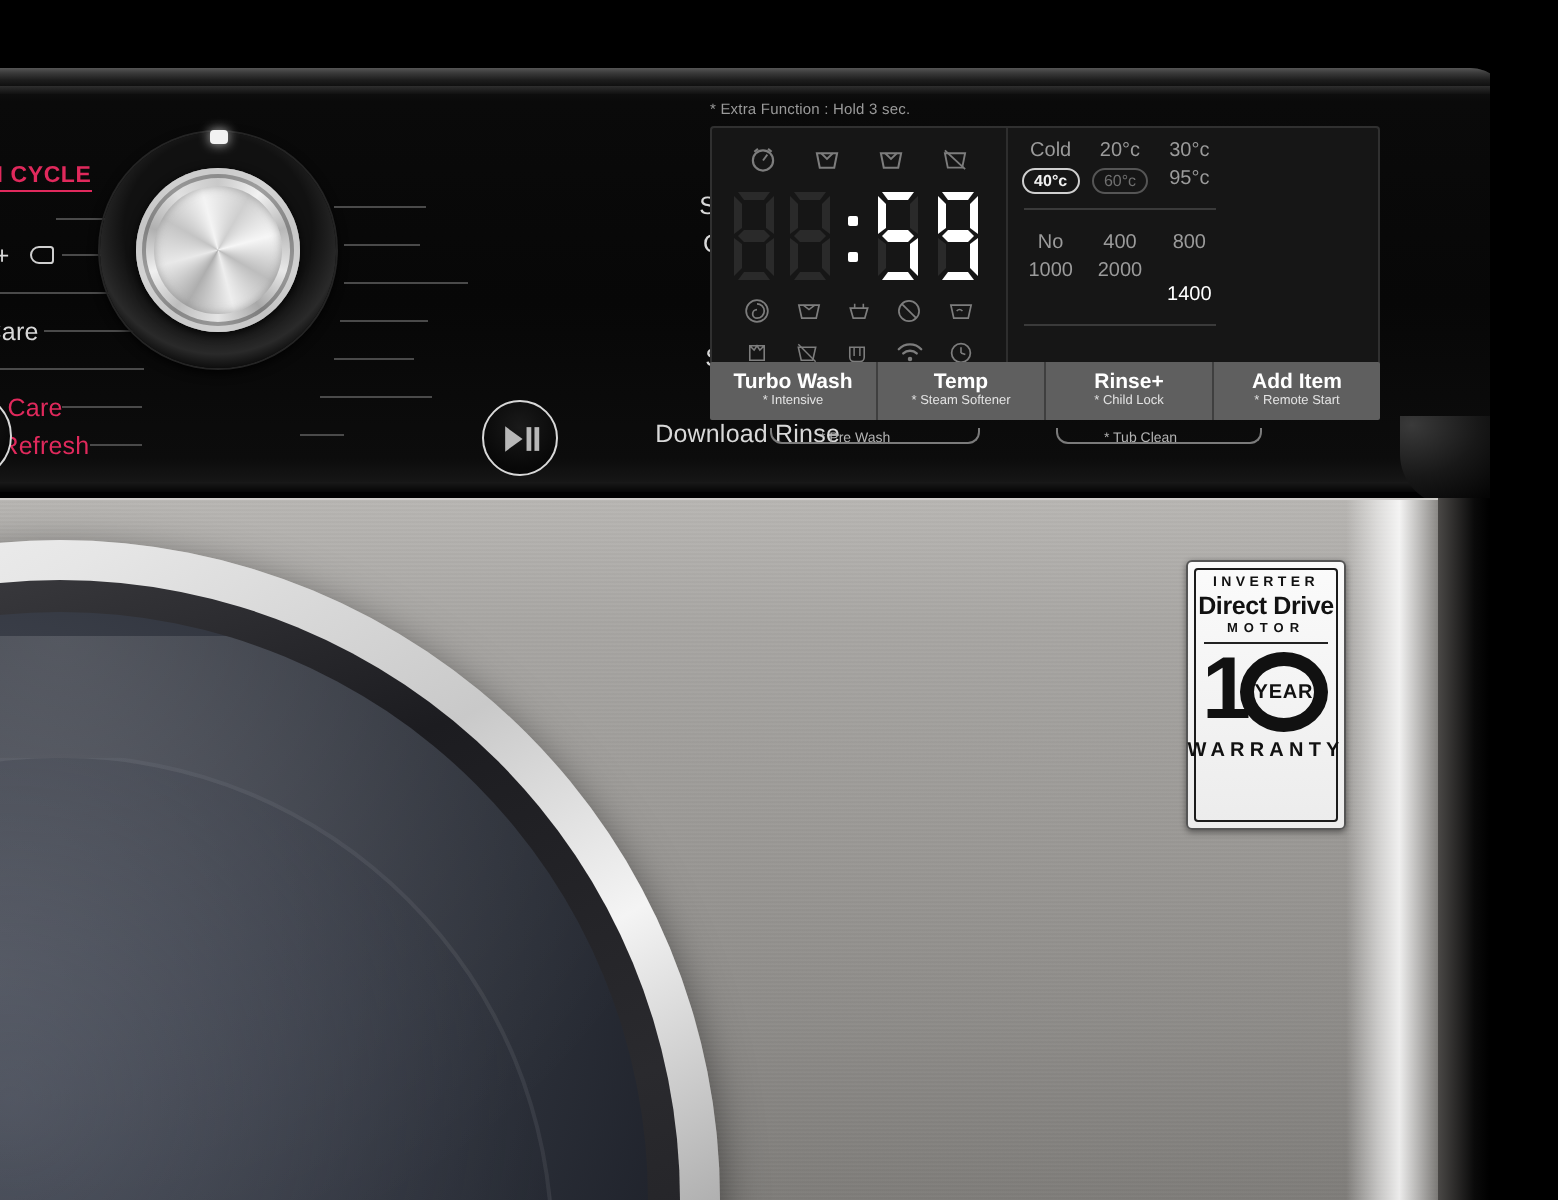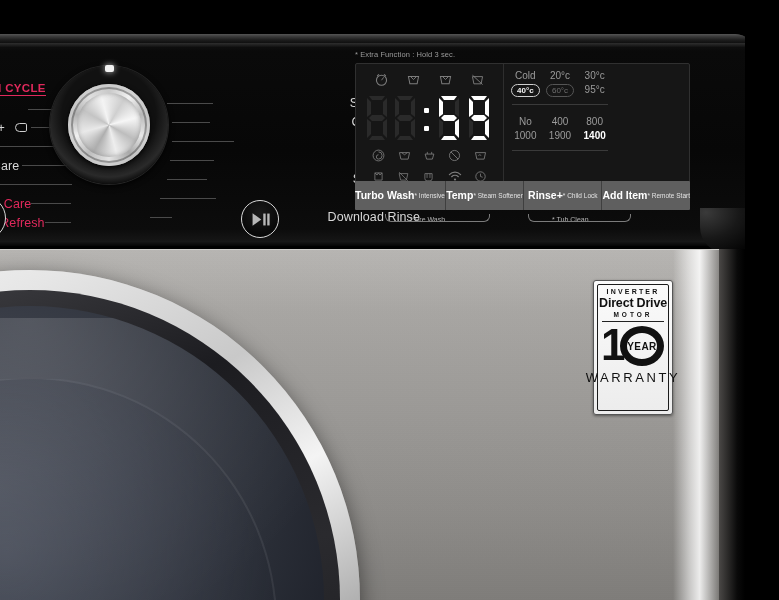--- a/index.html
+++ b/index.html
@@ -105,21 +105,21 @@
   .dicon { color:#8f8f8f; opacity:.85; }
 
   #seg-display { position:absolute; left:8px; top:30px; width:132px; height:48px; }
   .seg-digit { position:absolute; top:0; width:26px; height:48px; }
   .colon{ position:absolute; top:14px; width:5px; height:24px; }
   .colon i{ display:block; width:5px; height:5px; background:#fff; border-radius:1px; }
   .colon i:last-child{ margin-top:13px; }
 
   .opt-grid { display:grid; grid-template-columns:1fr 1fr 1fr; gap:3px 6px; padding:6px 7px 4px; }
   .opt { font-size:10px; color:#9b9b9b; text-align:center; white-space:nowrap; }
-  .opt.sel { color:#fff; font-weight:bold; }
+  .opt.sel { color:#fff; font-weight:normal;margin-top:12px; }
   .opt.boxed{
     border:1px solid #cfcfcf; border-radius:7px; color:#f2f2f2;
     font-size:8px; padding:1px 0; font-weight:bold;
   }
   .opt.boxed.dim{ border-color:#555; color:#6f6f6f; font-weight:normal; }
   .opt-sep { height:1px; background:#3a3a3a; margin:3px 8px; }
 
   .modebtn {
     position:absolute; left:0; width:74px; height:59px;
     background:#6a6a6a; color:#fff; font-size:12.5px;
@@ -127,21 +127,21 @@
   }
   #btn-temp{ top:1px; border-bottom:2px solid #0c0c0c; }
   #btn-spin{ top:62px; }
 
   
   #btnbar {
     position:absolute; left:355px; top:181px; width:335px; height:29px;
     background:#5f5f5f; display:flex; border-radius:1px;
   }
   .tbtn {
-    flex:1; display:flex; align-items:center; justify-content:center;
+    flex:1; display:flex; flex-direction:column; align-items:center; justify-content:center;
     border-right:1px solid #3f3f3f; color:#fff;
   }
   .tbtn:last-child{ border-right:none; }
   .tbtn .t1 { font-size:10.5px; font-weight:bold; line-height:1.05; white-space:nowrap; }
   .tbtn .t2 { font-size:6.5px; color:#e3e3e3; line-height:1.2; white-space:nowrap; }
 
   .bracket { position:absolute; font-size:7px; color:#b4b4b4; white-space:nowrap; }
 
   
   #body {
@@ -205,21 +205,21 @@
   .b-t2{ font-size:12.5px; font-weight:bold; letter-spacing:-.2px; margin-top:1px; z-index:1; }
   .b-t3{ font-size:6.5px; letter-spacing:3px; font-weight:bold; margin-top:1px; z-index:1; }
   .b-rule{ width:62px; height:1px; background:#222; margin:3px 0 2px; z-index:1; }
   #b-ten{ position:relative; width:66px; height:44px; z-index:1; }
   #b-one{ position:absolute; left:1px; top:0; font-size:44px; line-height:42px; font-weight:bold; }
   #b-zero{
     position:absolute; left:20px; top:2px; width:44px; height:40px; border-radius:50%;
     border:7px solid #111; display:flex; align-items:center; justify-content:center;
   }
   #b-year{ font-size:10px; font-weight:bold; letter-spacing:.4px; }
-  .b-t4{ font-size:13px; letter-spacing:2.6px; font-weight:normal; margin-top:2px; z-index:1; }
+  .b-t4{ font-size:10px; letter-spacing:2.6px; font-weight:bold; margin-top:2px; z-index:1; }
 
   #top-black{ position:absolute; left:0; top:0; width:779px; height:34px; background:#000; }
   #right-black{ position:absolute; left:745px; top:0; width:34px; height:600px; background:#000; }
 </style>
 </head>
 <body>
 
 <div id="stage">
 
   <div id="panel">
@@ -438,21 +438,21 @@
             <div class="opt boxed">40°c</div>
             <div class="opt boxed dim">60°c</div>
             <div class="opt">95°c</div>
           </div>
           <div class="opt-sep"></div>
           <div class="opt-grid" style="padding-top:8px;">
             <div class="opt">No</div>
             <div class="opt">400</div>
             <div class="opt">800</div>
             <div class="opt">1000</div>
-            <div class="opt">1900</div>
+            <div class="opt">2000</div>
             <div class="opt sel">1400</div>
           </div>
           <div class="opt-sep" style="margin-top:5px;"></div>
         </div>
 
       </div>
     </div>
 
     <div id="btnbar" style="left:395px; top:147px;">
       <div class="tbtn">

